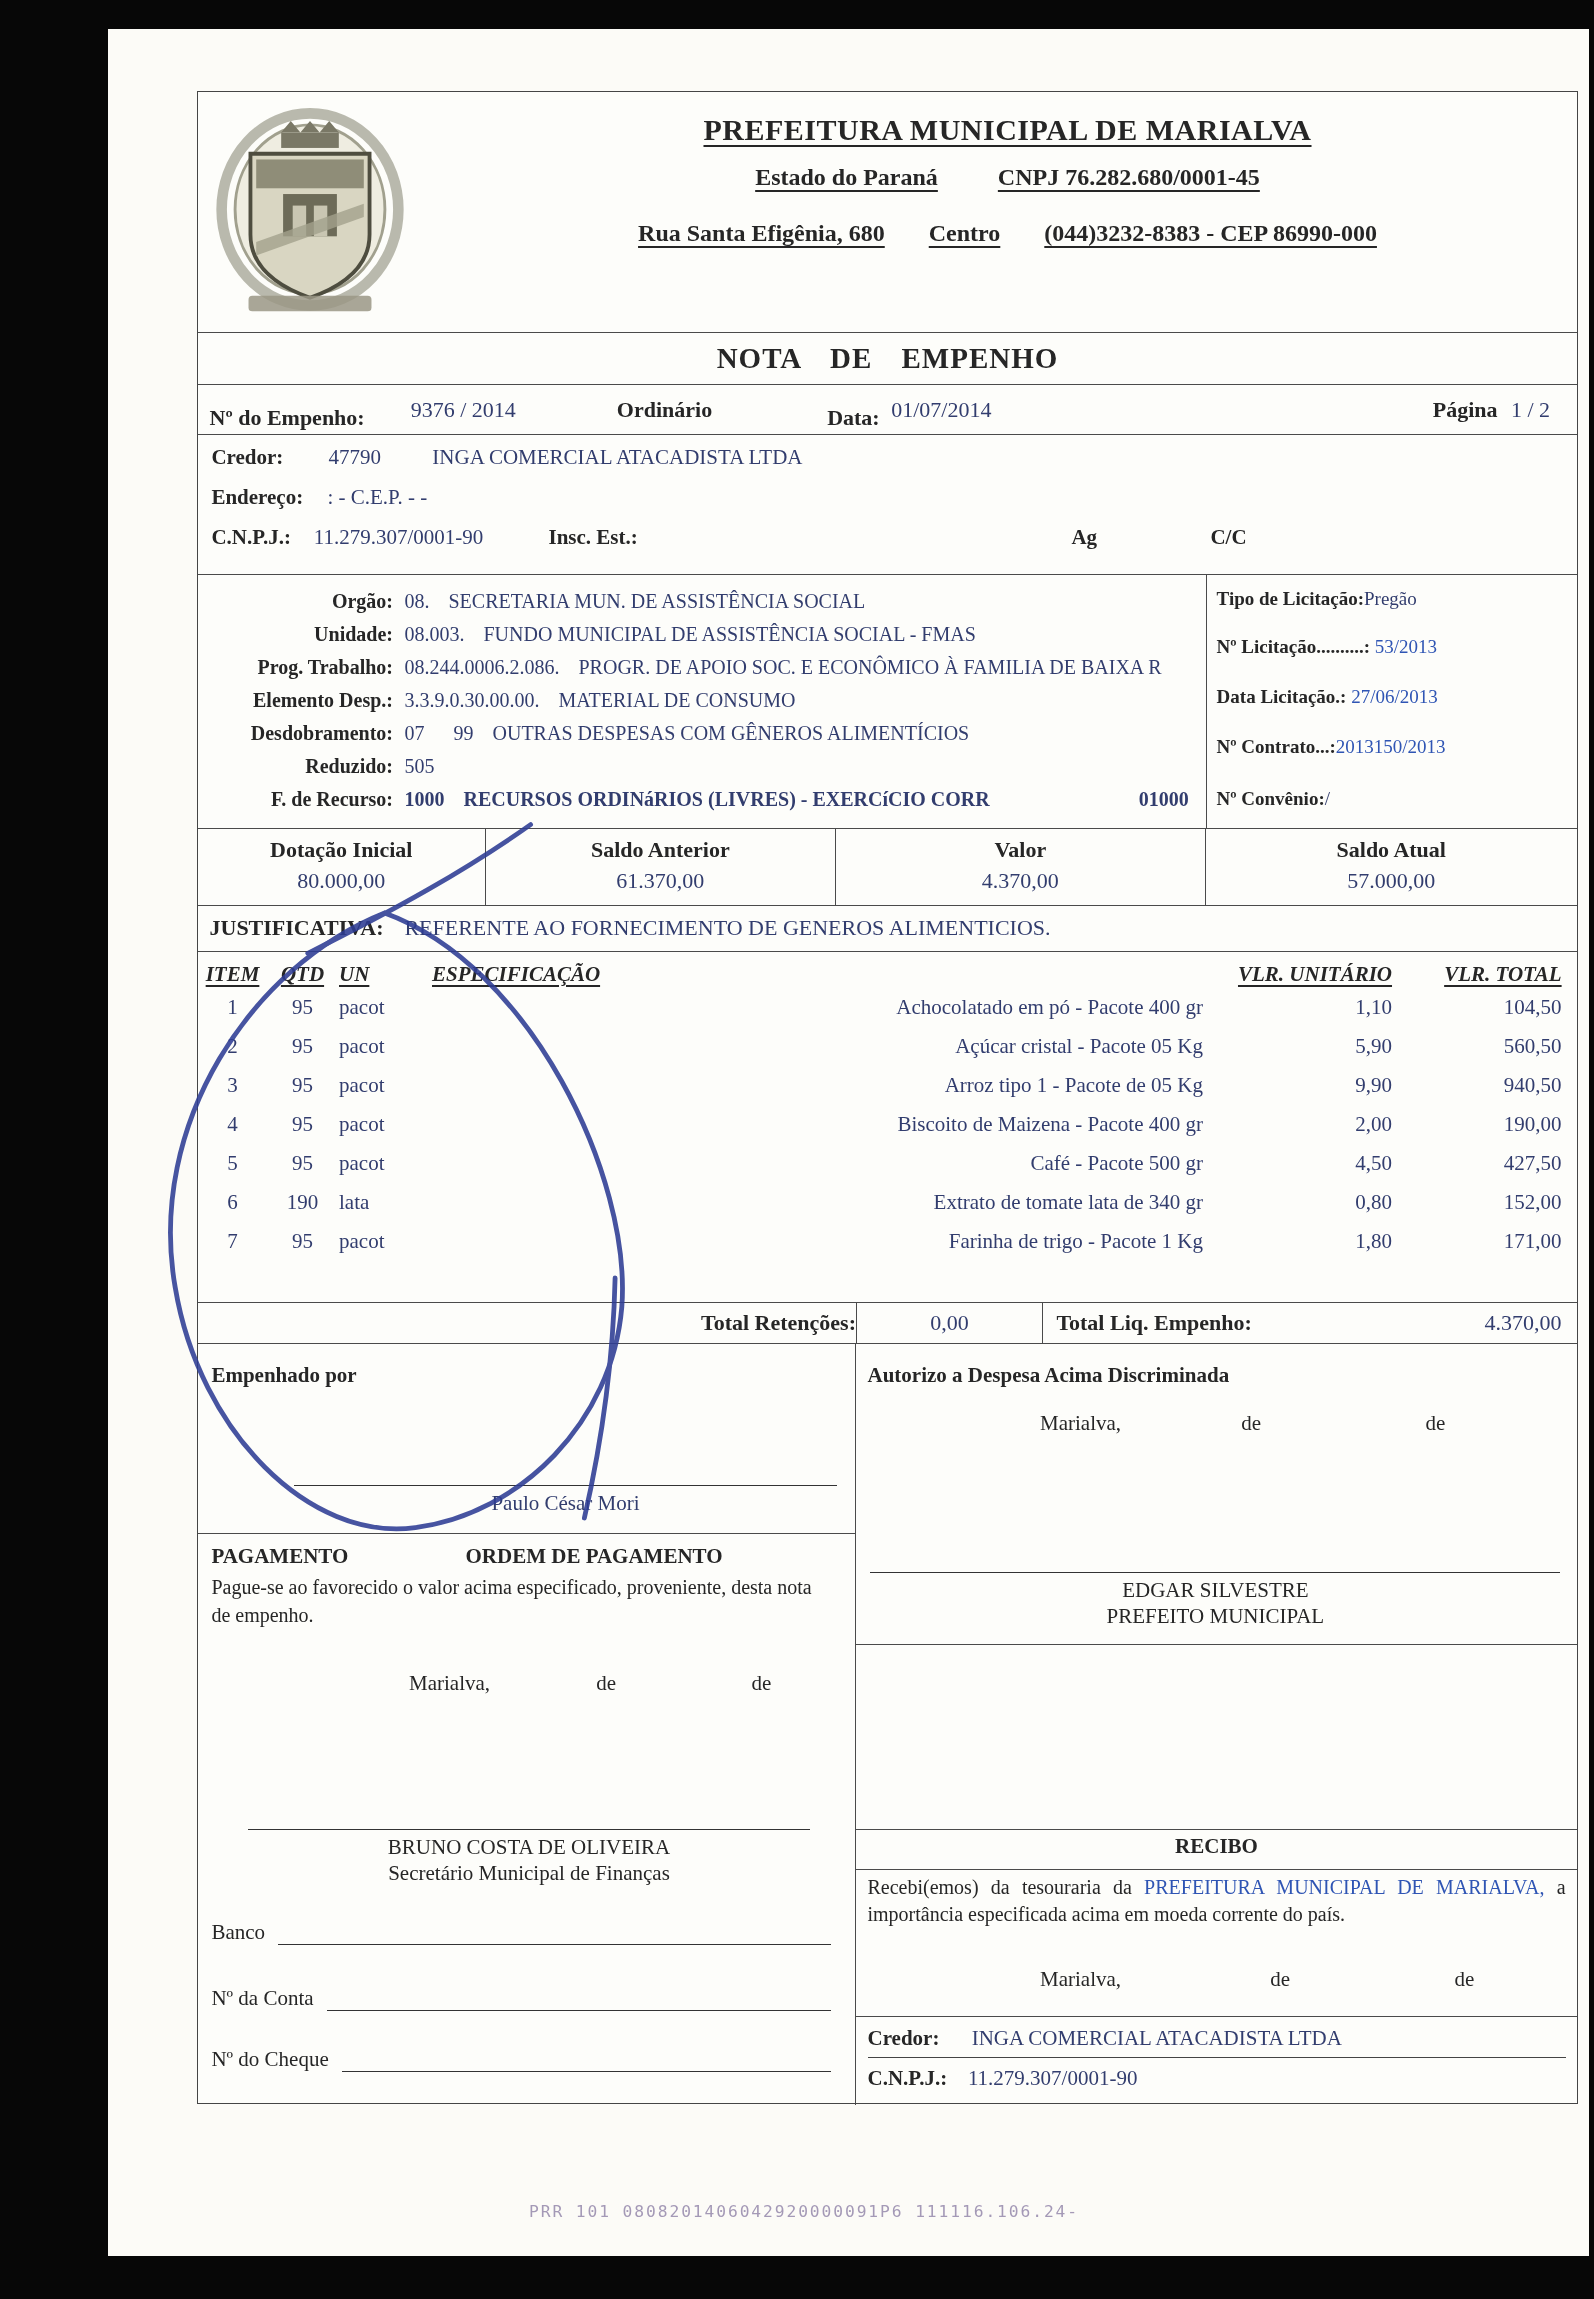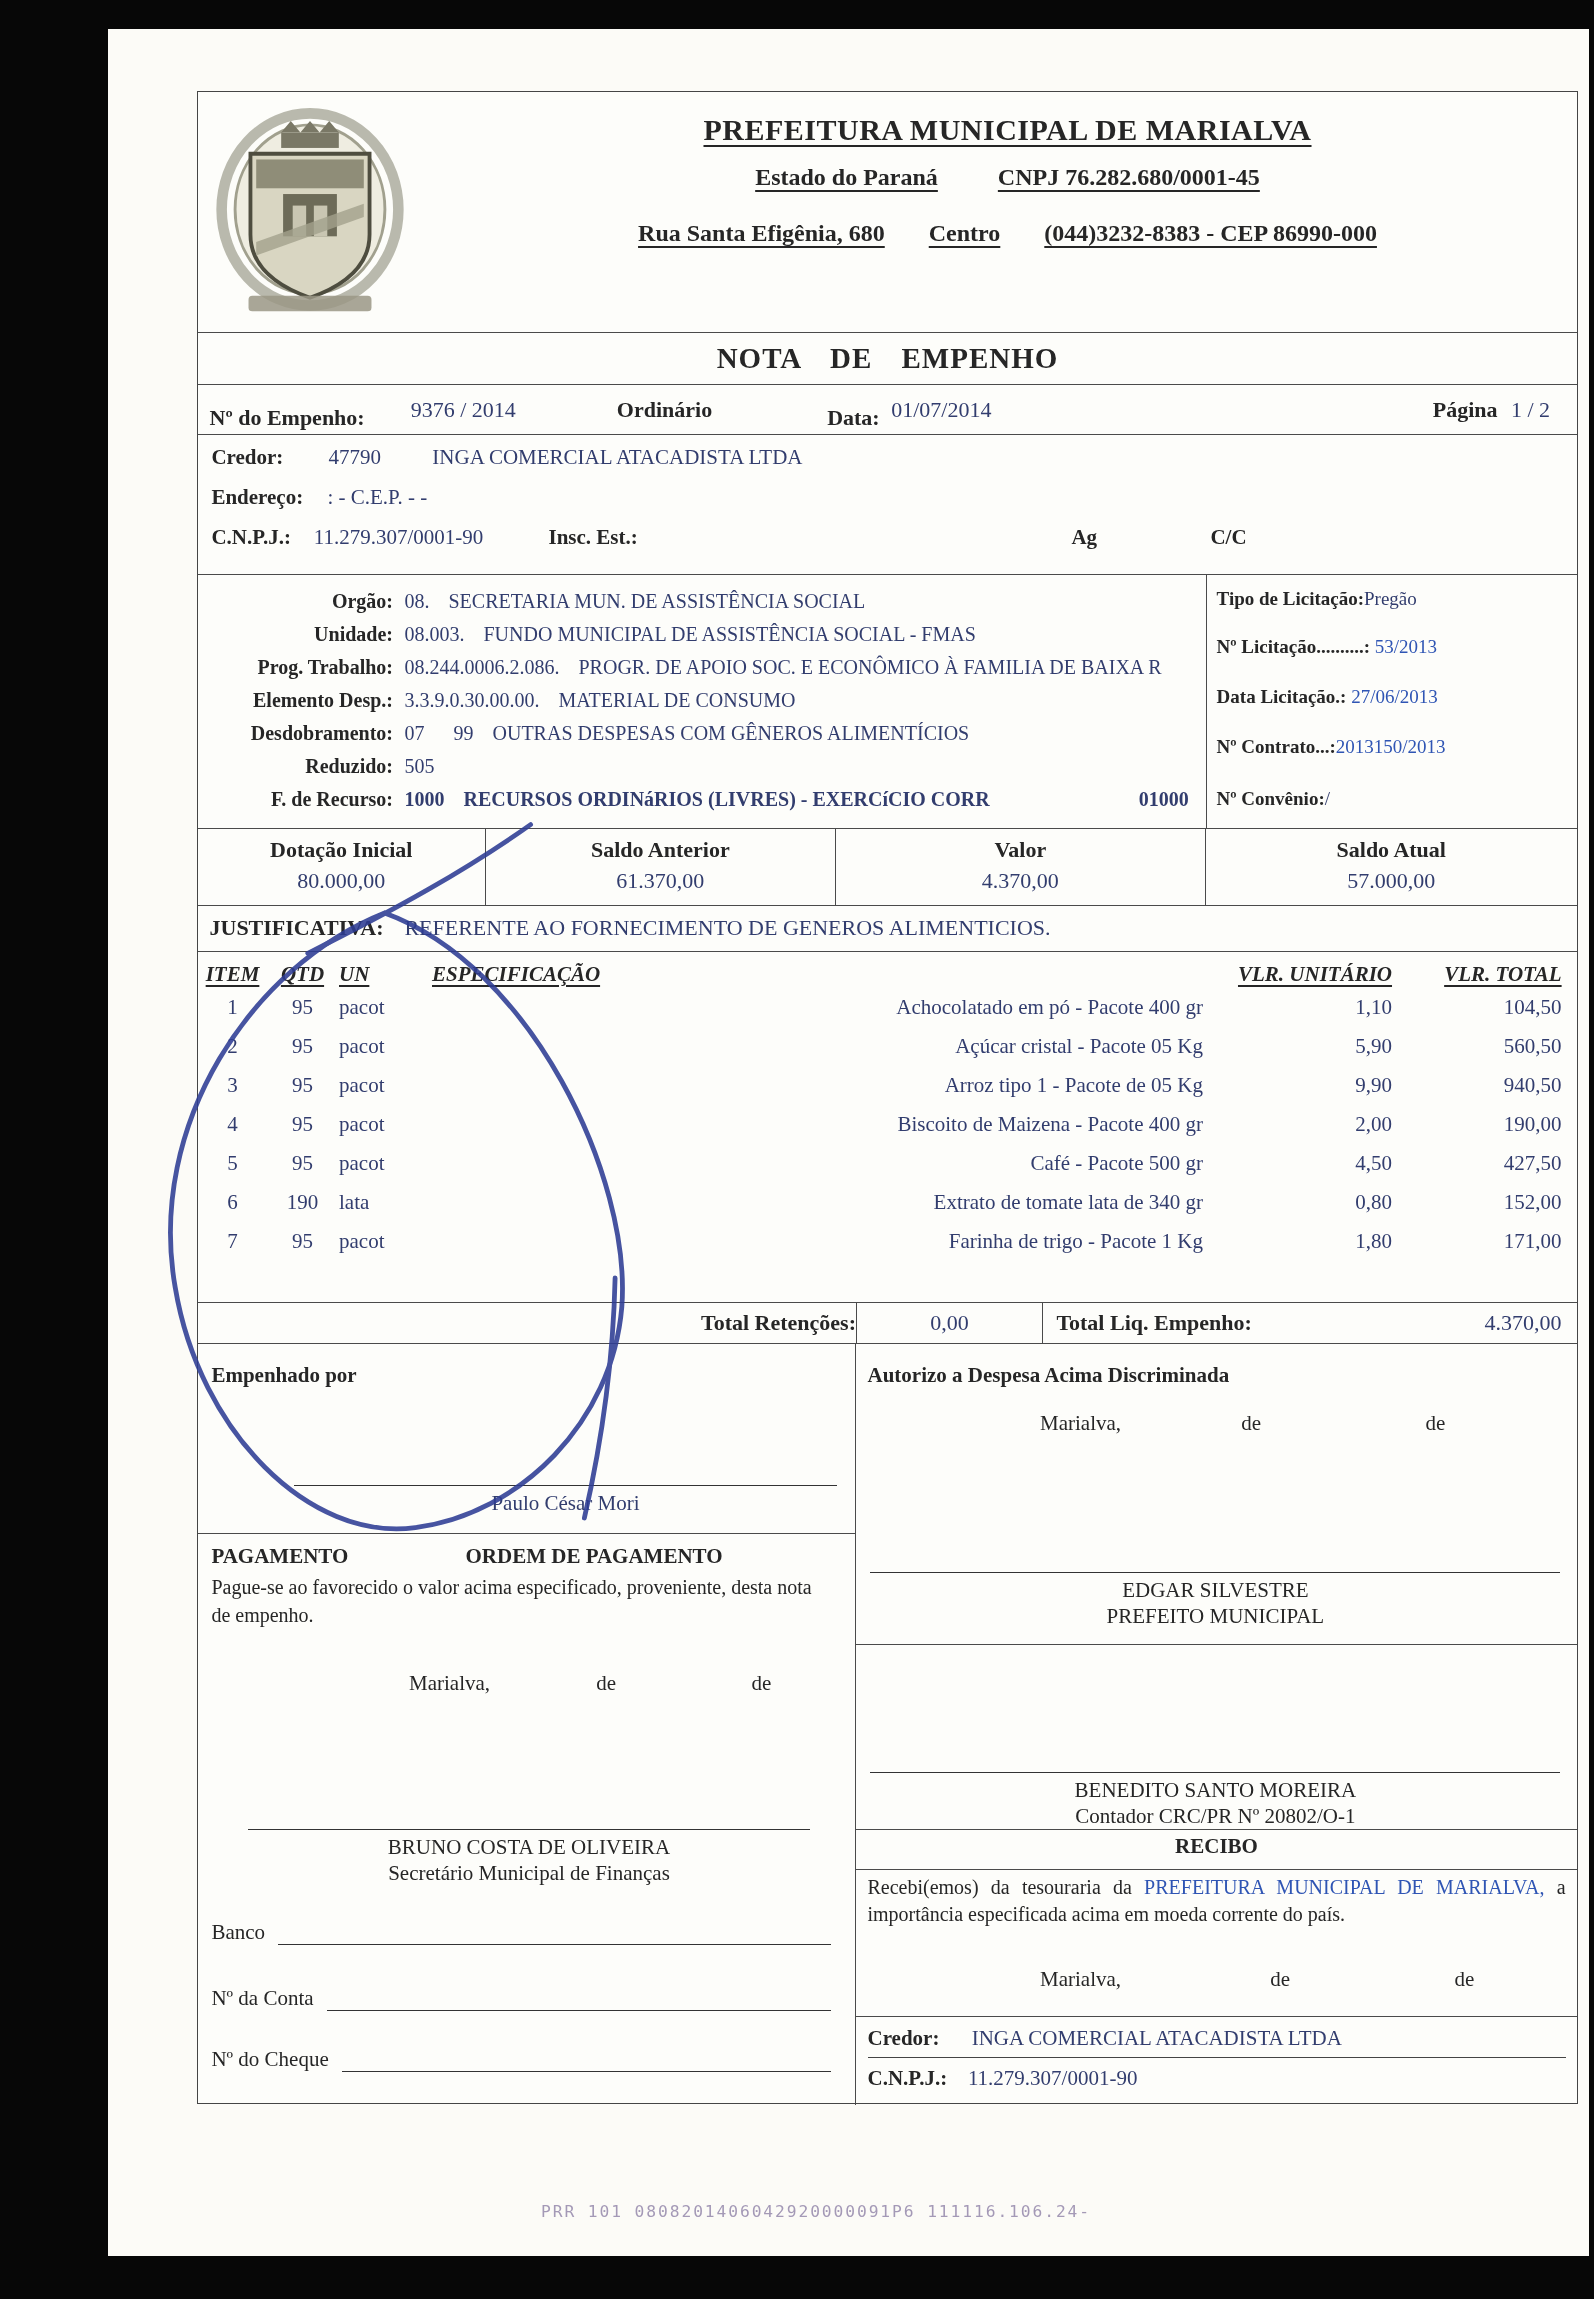--- a/index.html
+++ b/index.html
@@ -76,21 +76,21 @@
   .sec-bottom{height:761px;border-bottom:none;display:flex;font-size:21px;}
   .bleft{width:658px;border-right:1.9px solid #4a4a4a;box-sizing:border-box;position:relative;}
   .bright{flex:1;position:relative;}
   .hline{position:absolute;left:0;right:0;border-top:1.9px solid #4a4a4a;}
   .sigblock{position:absolute;border-top:1.9px solid #333;text-align:center;padding-top:3.8px;line-height:1.25;}
   .fieldrow{position:absolute;left:13.4px;right:0;display:flex;align-items:flex-end;}
   .fline{flex:1;border-bottom:1.9px solid #333;margin-left:13.4px;margin-right:24px;height:23px;}
   .cityrow span{display:inline-block;}
 
   .pen{position:absolute;left:0;top:0;width:1481px;height:2227px;pointer-events:none;z-index:12;}
-  .footer-code{position:absolute;left:433px;top:2173px;font-family:"DejaVu Sans Mono", monospace;
+  .footer-code{position:absolute;left:421px;top:2173px;font-family:"DejaVu Sans Mono", monospace;
                font-size:16.3px;letter-spacing:1.9px;color:#9b8fb0;opacity:.9;}
 </style>
 </head>
 <body>
 
 <div class="scan">
   <div class="paper">
 
     <div class="form">
 
@@ -355,24 +355,20 @@
             <span style="margin-left:159px;">de</span>
           </div>
 
           <div class="sigblock" style="left:14.4px;top:228px;width:690px;">
             <div>EDGAR SILVESTRE</div>
             <div>PREFEITO MUNICIPAL</div>
           </div>
 
           <div class="hline" style="top:300px;"></div>
 
-          <div class="sigblock" style="left:14.4px;top:428px;width:690px;">
-            <div>BENEDITO SANTO MOREIRA</div>
-            <div>Contador CRC/PR Nº 20802/O-1</div>
-          </div>
 
           <div class="hline" style="top:485px;"></div>
           <div style="position:absolute;left:0;right:0;top:490px;text-align:center;" class="b">RECIBO</div>
           <div class="hline" style="top:525px;"></div>
 
           <p style="position:absolute;left:11.5px;right:11.5px;top:530px;margin:0;font-size:20px;line-height:1.35;text-align:justify;">
             <span>Recebi(emos) da tesouraria da</span>
             <span class="blue">PREFEITURA MUNICIPAL DE MARIALVA,</span>
             <span>a importância especificada acima em moeda corrente do país.</span>
           </p>

